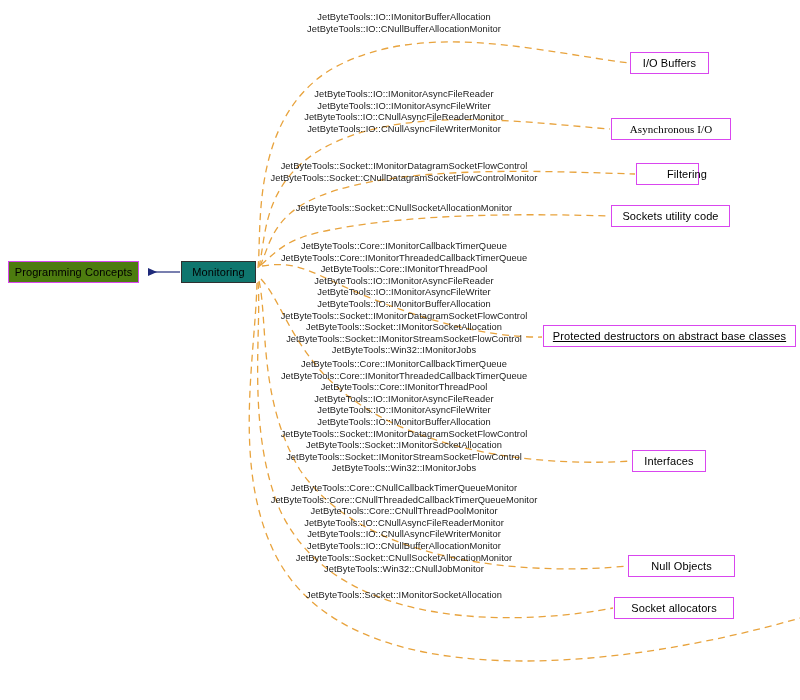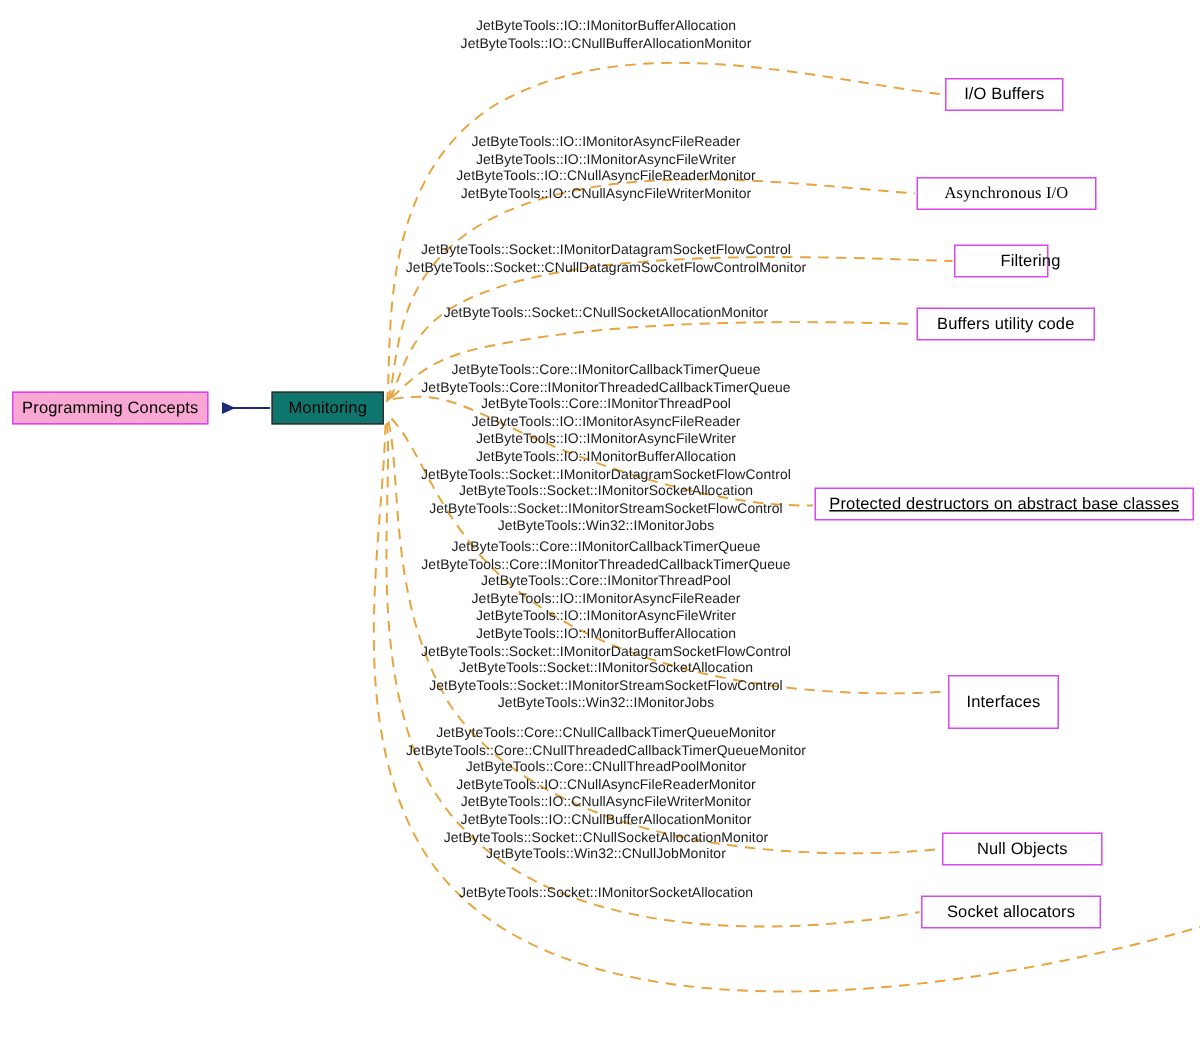--- a/index.html
+++ b/index.html
@@ -41,21 +41,21 @@
     justify-content: center;
     padding: 0 9px;
     height: 22px;
     letter-spacing: 0.1px;
   }
   .node.root {
     background: #0f766e;
     border: 1px solid #303030;
   }
   .node.parent {
-    background: #f9a8d4;
+    background: #4d7c0f;
   }
   .edge-label {
     position: absolute;
     font-size: 9.3px;
     line-height: 11.6px;
     color: #1a1a1a;
     text-align: center;
     white-space: pre;
     letter-spacing: 0.05px;
   }
@@ -102,26 +102,26 @@
       <div class="node" style="left: 630px; top: 52px; width: 79px; height: 22px;">
         <span>I/O Buffers</span>
       </div>
       <div class="node" style="left: 611px; top: 118px; width: 120px; height: 22px; font-family: Liberation Serif, serif;">
         <span>Asynchronous I/O</span>
       </div>
       <div class="node" style="left: 636px; top: 163px; width: 63px; height: 22px; padding-left: 48px;">
         <span>Filtering</span>
       </div>
       <div class="node" style="left: 611px; top: 205px; width: 119px; height: 22px;">
-        <span>Buffers utility code</span>
+        <span>Sockets utility code</span>
       </div>
       <div class="node" style="left: 543px; top: 325px; width: 253px; height: 22px; text-decoration: underline;">
         <span>Protected destructors on abstract base classes</span>
       </div>
-      <div class="node" style="left: 632px; top: 450px; width: 74px; height: 36px;">
+      <div class="node" style="left: 632px; top: 450px; width: 74px; height: 22px;">
         <span>Interfaces</span>
       </div>
       <div class="node" style="left: 628px; top: 555px; width: 107px; height: 22px;">
         <span>Null Objects</span>
       </div>
       <div class="node" style="left: 614px; top: 597px; width: 120px; height: 22px;">
         <span>Socket allocators</span>
       </div>
     </div>
 

